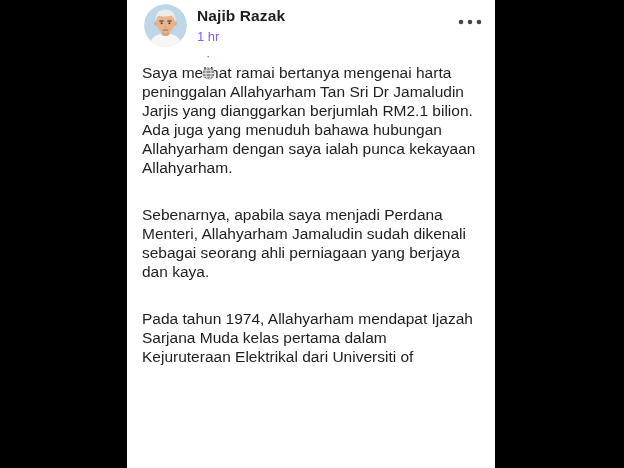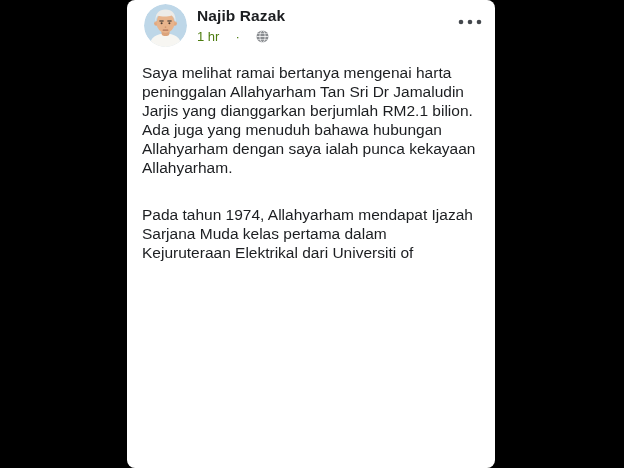--- a/index.html
+++ b/index.html
@@ -13,21 +13,20 @@
   }
   .card {
     position: absolute;
     left: 127px;
     top: 0;
     width: 368px;
     height: 468px;
     background: #ffffff;
     box-sizing: border-box;
     overflow: hidden;
-    border-radius: 8px;
   }
   .header {
     position: relative;
     height: 47px;
   }
   .avatar {
     position: absolute;
     left: 17px;
     top: 4px;
     width: 43px;
@@ -47,24 +46,25 @@
     letter-spacing: 0.1px;
     cursor: pointer;
     white-space: nowrap;
   }
   .meta {
     position: absolute;
     left: 70px;
     top: 29px;
     display: flex;
     align-items: center;
-    gap: 16px;
+    gap: 4px;
     font-size: 13px;
-    color: #4d7c0f;
+    color: #8b5cf6;
     cursor: pointer;
+    flex-direction: column;
   }
   .meta .globe { display: inline-flex; align-items: center; }
   .more {
     position: absolute;
     right: 13px;
     top: 14px;
     width: 26px;
     height: 16px;
     background: none;
     border: none;
@@ -138,16 +138,17 @@
         <circle cx="3" cy="3" r="2.3" fill="#44484d"></circle>
         <circle cx="12" cy="3" r="2.3" fill="#44484d"></circle>
         <circle cx="21" cy="3" r="2.3" fill="#44484d"></circle>
       </svg>
     </button>
 
   </div>
 
   <div class="post-body">
     <p>Saya melihat ramai bertanya mengenai harta peninggalan Allahyarham Tan Sri Dr Jamaludin Jarjis yang dianggarkan berjumlah RM2.1 bilion. Ada juga yang menuduh bahawa hubungan Allahyarham dengan saya ialah punca kekayaan Allahyarham.</p>
+    <p>Sebenarnya, apabila saya menjadi Perdana Menteri, Allahyarham Jamaludin sudah dikenali sebagai seorang ahli perniagaan yang berjaya dan kaya.</p>
     <p>Pada tahun 1974, Allahyarham mendapat Ijazah Sarjana Muda kelas pertama dalam Kejuruteraan Elektrikal dari Universiti of</p>
   </div>
 
 </div>
 
 </body></html>

